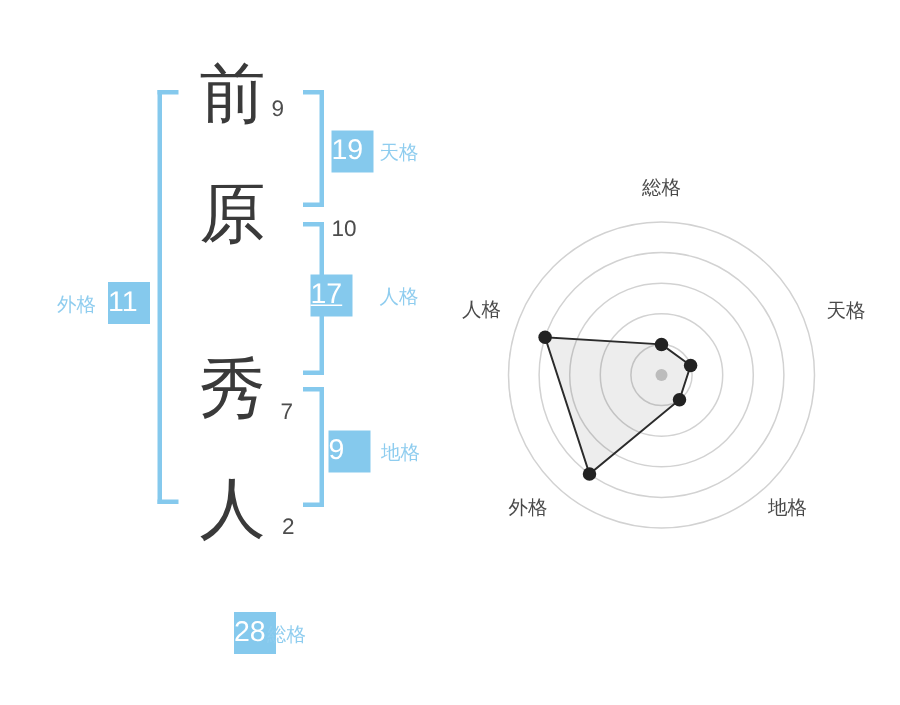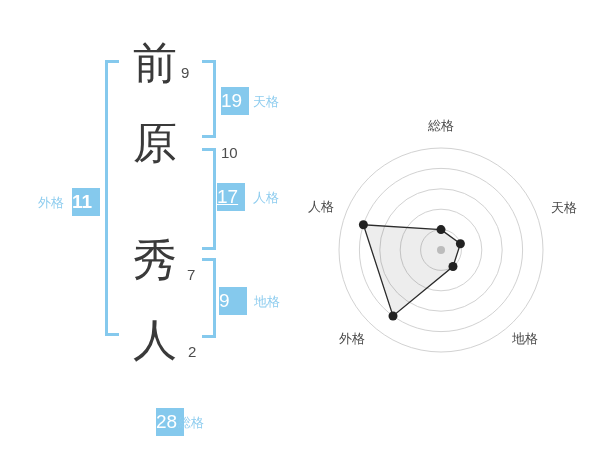--- a/index.html
+++ b/index.html
@@ -68,23 +68,23 @@
   .badge{
     position:absolute;
     width:28px;height:28px;
     background:var(--accent);
     color:#ffffff;
     font-size:19px;
     line-height:28px;
     text-align:left;
   }
   .badge.b-tenkaku{left:221px;top:87px;}
-  .badge.b-jinkaku{left:217px;top:183px;text-decoration:underline;}
+  .badge.b-jinkaku{left:207px;top:183px;text-decoration:underline;}
   .badge.b-chikaku{left:219px;top:287px;}
-  .badge.b-gaikaku{left:72px;top:188px;font-weight:bold;}
+  .badge.b-gaikaku{left:72px;top:188px;}
   .badge.b-soukaku{left:156px;top:408px;}
   .badge-label{
     position:absolute;
     font-size:13px;
     line-height:1;
     color:var(--accent-text);
   }
   .badge-label.l-tenkaku{left:253px;top:95px;}
   .badge-label.l-jinkaku{left:253px;top:191px;}
   .badge-label.l-chikaku{left:254px;top:295px;}

